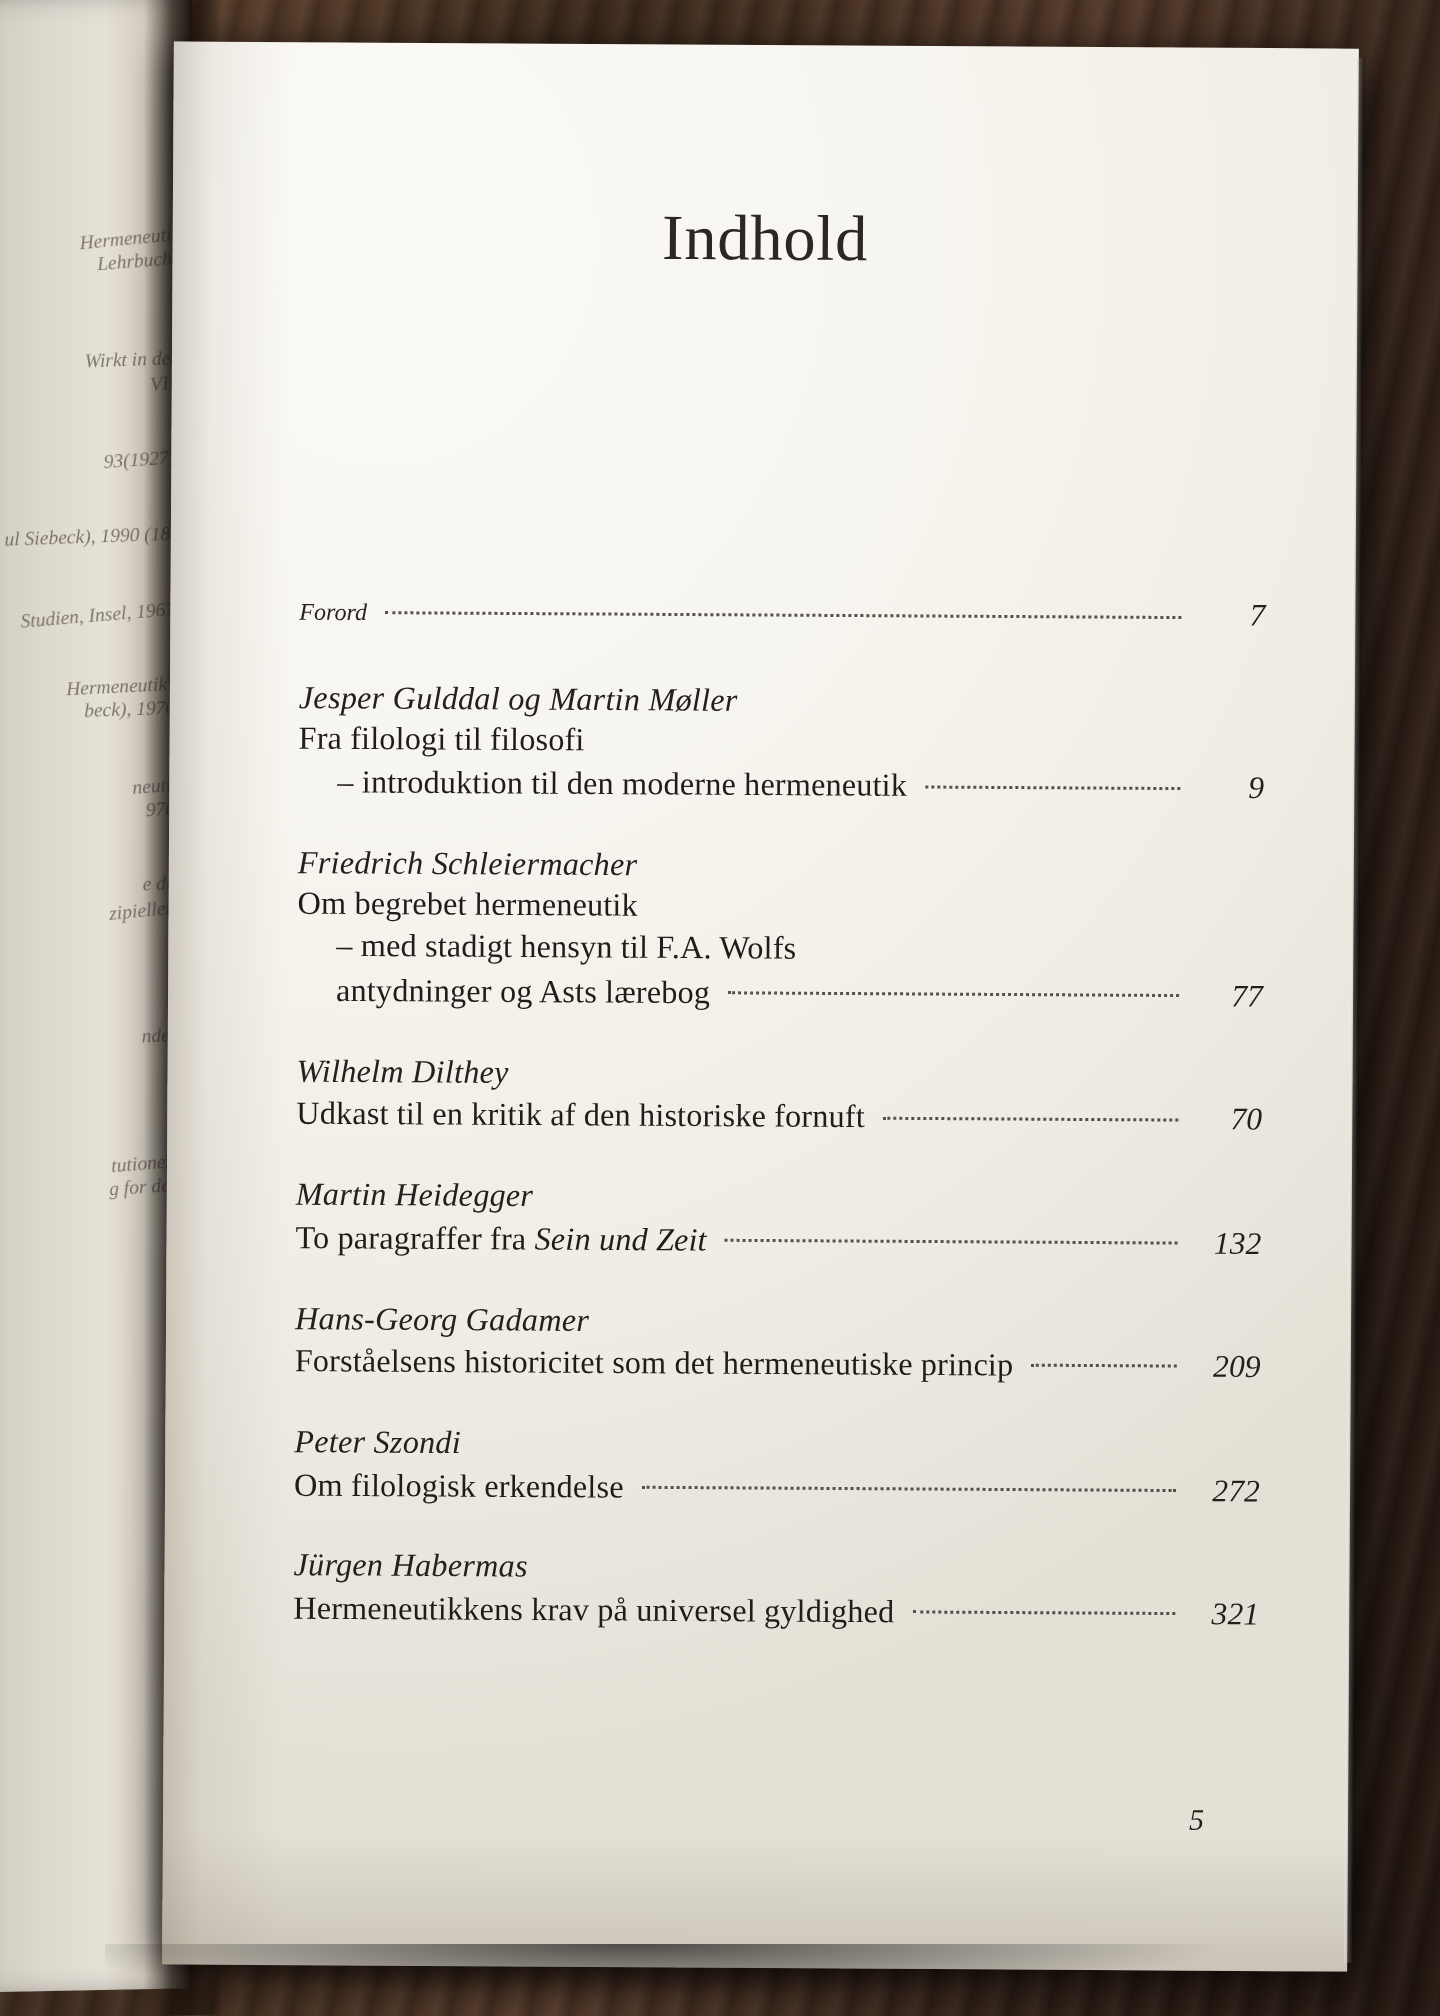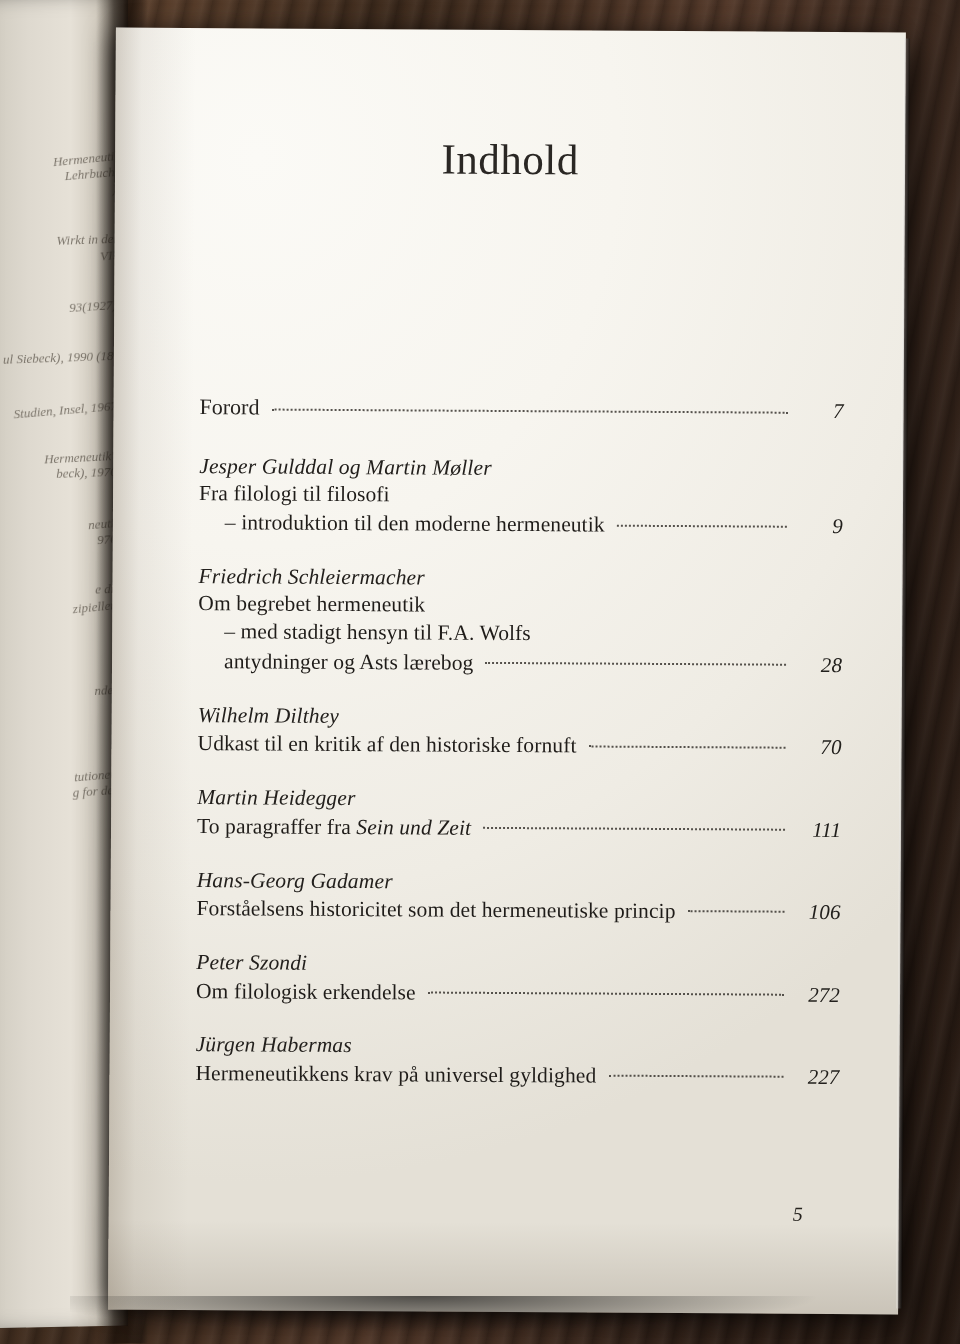--- a/index.html
+++ b/index.html
@@ -189,21 +189,22 @@
     text-align: right;
     flex: 0 0 auto;
   }
 
   .forord-row {
     display: flex;
     align-items: baseline;
     margin-bottom: 34px;
   }
   .forord-row .entry-label {
-    font-size: 22px;
+    font-style: italic;
+    font-size: 16px;
   }
 
   .folio {
     position: absolute;
     right: 96px;
     bottom: 88px;
     font-style: italic;
     font-size: 20px;
     color: #26231f;
   }
@@ -309,71 +310,71 @@
                 <span class="entry-label">Om begrebet hermeneutik</span>
               </div>
               <div class="title-line indent-2">
                 <span class="entry-label">– med stadigt hensyn til F.A. Wolfs</span>
               </div>
               <div class="title-line indent-2">
                 <span class="entry-label">antydninger og Asts lærebog</span>
                 <span class="dots">
                   <i></i>
                 </span>
-                <span class="pageno">28</span>
+                <span class="pageno">77</span>
               </div>
             </div>
             <div class="entry">
               <div class="author">Wilhelm Dilthey</div>
               <div class="title-line indent-1">
                 <span class="entry-label">Udkast til en kritik af den historiske fornuft</span>
                 <span class="dots">
                   <i></i>
                 </span>
                 <span class="pageno">70</span>
               </div>
             </div>
             <div class="entry">
               <div class="author">Martin Heidegger</div>
               <div class="title-line indent-1">
                 <span class="entry-label">To paragraffer fra <em>Sein und Zeit</em></span>
                 <span class="dots">
                   <i></i>
                 </span>
-                <span class="pageno">111</span>
+                <span class="pageno">132</span>
               </div>
             </div>
             <div class="entry">
               <div class="author">Hans-Georg Gadamer</div>
               <div class="title-line indent-1">
                 <span class="entry-label">Forståelsens historicitet som det hermeneutiske princip</span>
                 <span class="dots">
                   <i></i>
                 </span>
-                <span class="pageno">106</span>
+                <span class="pageno">209</span>
               </div>
             </div>
             <div class="entry">
               <div class="author">Peter Szondi</div>
               <div class="title-line indent-1">
                 <span class="entry-label">Om filologisk erkendelse</span>
                 <span class="dots">
                   <i></i>
                 </span>
                 <span class="pageno">272</span>
               </div>
             </div>
             <div class="entry">
               <div class="author">Jürgen Habermas</div>
               <div class="title-line indent-1">
                 <span class="entry-label">Hermeneutikkens krav på universel gyldighed</span>
                 <span class="dots">
                   <i></i>
                 </span>
-                <span class="pageno">227</span>
+                <span class="pageno">321</span>
               </div>
             </div>
           </div>
 
       </div>
 
       <div class="folio">5</div>
     </div>
   </div>
 

